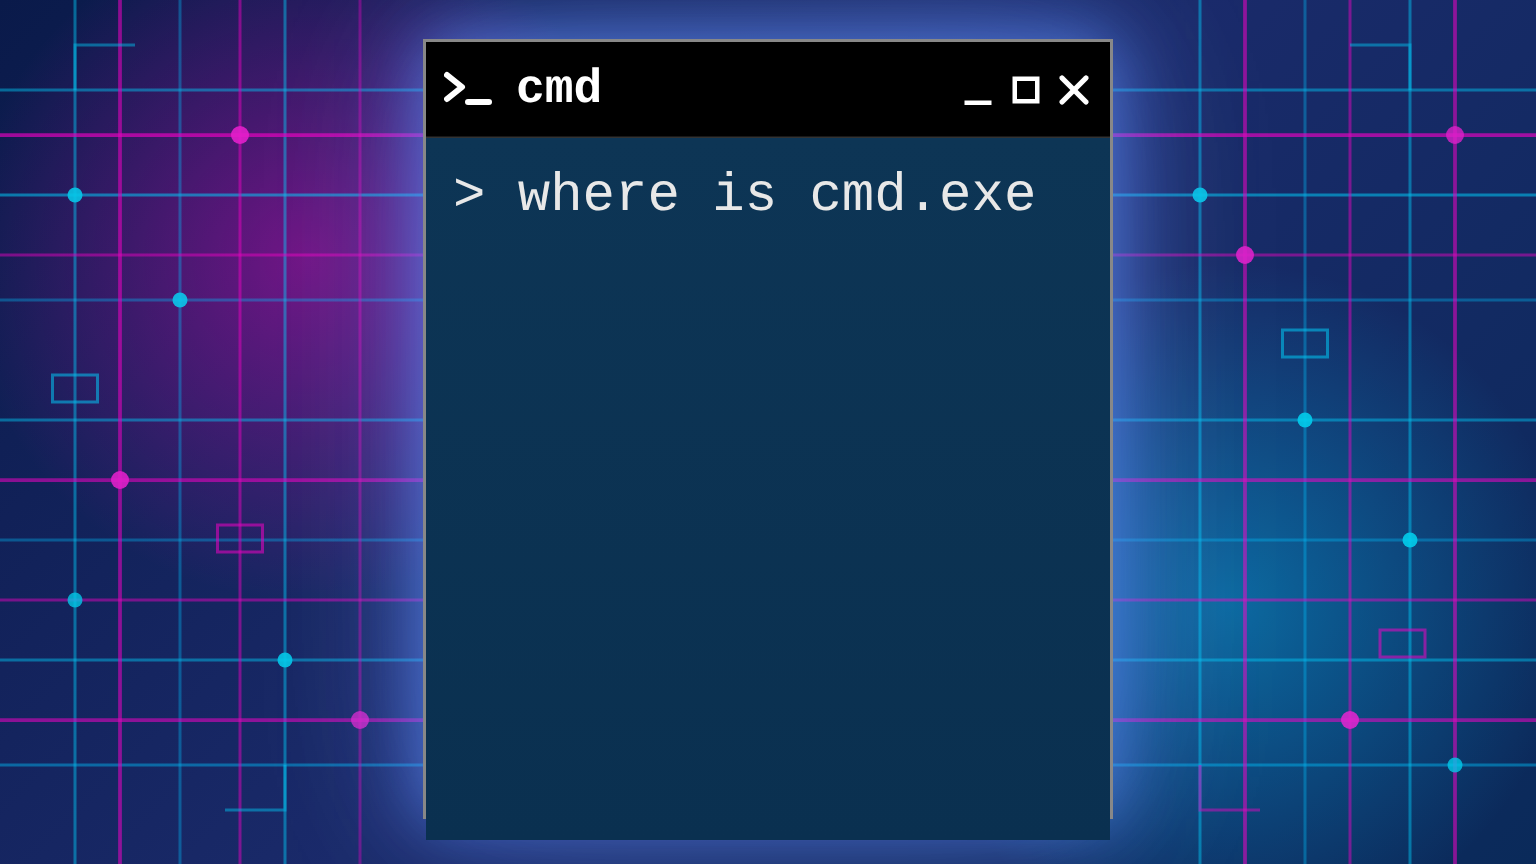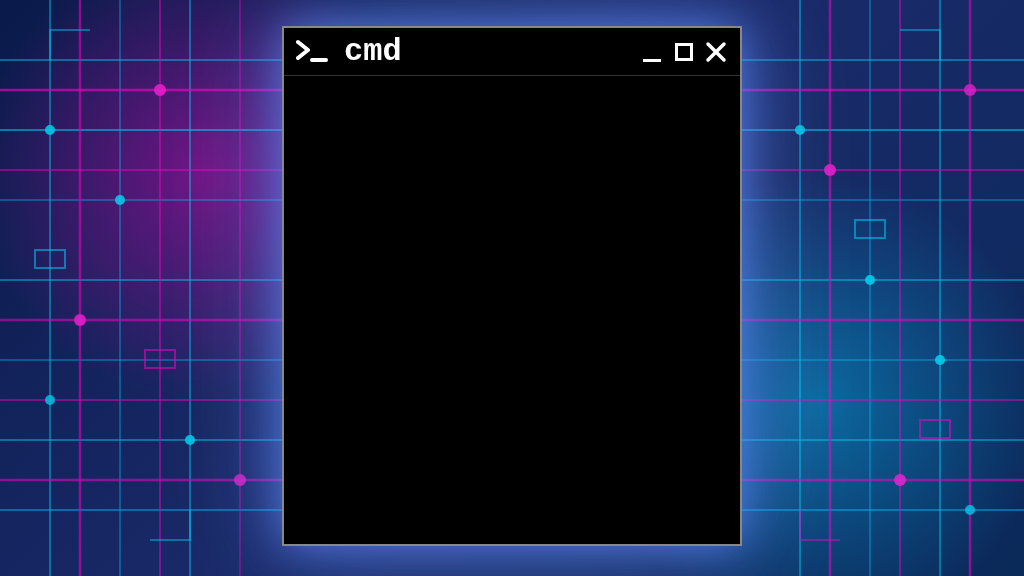--- a/index.html
+++ b/index.html
@@ -44,21 +44,21 @@
       height: 520px;
       background: #000;
       border: 2px solid #888;
       box-shadow: 
         0 0 40px rgba(100, 150, 255, 0.6),
         0 0 80px rgba(50, 100, 255, 0.4),
         0 0 120px rgba(255, 255, 255, 0.2);
     }
     
     .titlebar {
-      height: 48px;
+      height: 64px;
       background: #000;
       display: flex;
       align-items: center;
       padding: 0 12px;
       border-bottom: 1px solid #333;
     }
     
     .prompt-icon {
       color: #fff;
       font-size: 30px;
@@ -208,13 +208,16 @@
         <div class="maximize-btn"></div>
       </div>
       <div class="control-btn close-btn">
         <svg viewBox="0 0 22 22">
           <line x1="3" y1="3" x2="19" y2="19" stroke="#fff" stroke-width="3.5" stroke-linecap="round"></line>
           <line x1="19" y1="3" x2="3" y2="19" stroke="#fff" stroke-width="3.5" stroke-linecap="round"></line>
         </svg>
       </div>
     </div>
   </div>
+  <div class="terminal-body">
+    <div class="command-line">&gt; where is cmd.exe</div>
+  </div>
 </div>
 
 </body></html>

